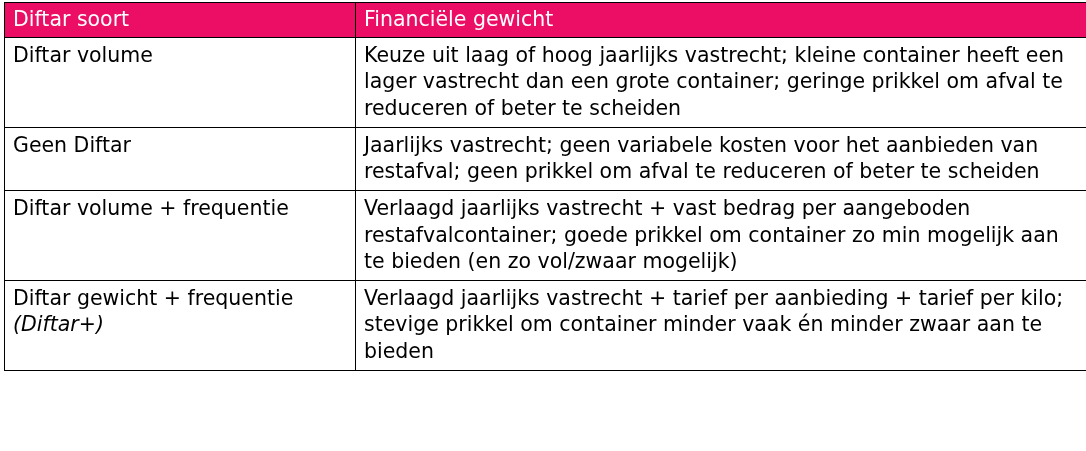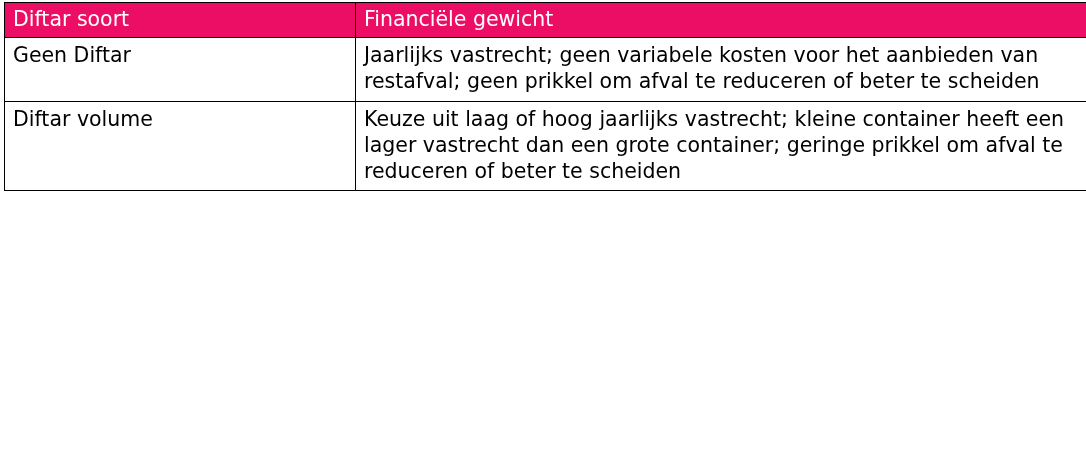--- a/index.html
+++ b/index.html
@@ -62,25 +62,37 @@
     </colgroup>
     <thead>
       <tr>
         <th>Diftar soort</th>
         <th>Financiële gewicht</th>
       </tr>
     </thead>
     <tbody>
       <tr>
         <td>
+          <span class="cell-text">Diftar volume</span>
+        </td>
+        <td>Keuze uit laag of hoog jaarlijks vastrecht; kleine container heeft een lager vastrecht dan een grote container; geringe prikkel om afval te reduceren of beter te scheiden</td>
+      </tr>
+      <tr>
+        <td>
           <span class="cell-text">Geen Diftar</span>
         </td>
         <td>Jaarlijks vastrecht; geen variabele kosten voor het aanbieden van restafval; geen prikkel om afval te reduceren of beter te scheiden</td>
       </tr>
       <tr>
         <td>
-          <span class="cell-text">Diftar volume</span>
+          <span class="cell-text">Diftar volume + frequentie</span>
         </td>
-        <td>Keuze uit laag of hoog jaarlijks vastrecht; kleine container heeft een lager vastrecht dan een grote container; geringe prikkel om afval te reduceren of beter te scheiden</td>
+        <td>Verlaagd jaarlijks vastrecht + vast bedrag per aangeboden restafvalcontainer; goede prikkel om container zo min mogelijk aan te bieden (en zo vol/zwaar mogelijk)</td>
+      </tr>
+      <tr>
+        <td>
+          <span>Diftar gewicht + frequentie </span><span class="italic">(Diftar+)</span>
+        </td>
+        <td>Verlaagd jaarlijks vastrecht + tarief per aanbieding + tarief per kilo; stevige prikkel om container minder vaak én minder zwaar aan te bieden</td>
       </tr>
     </tbody>
   </table>
 </div>
 
 </body></html>

